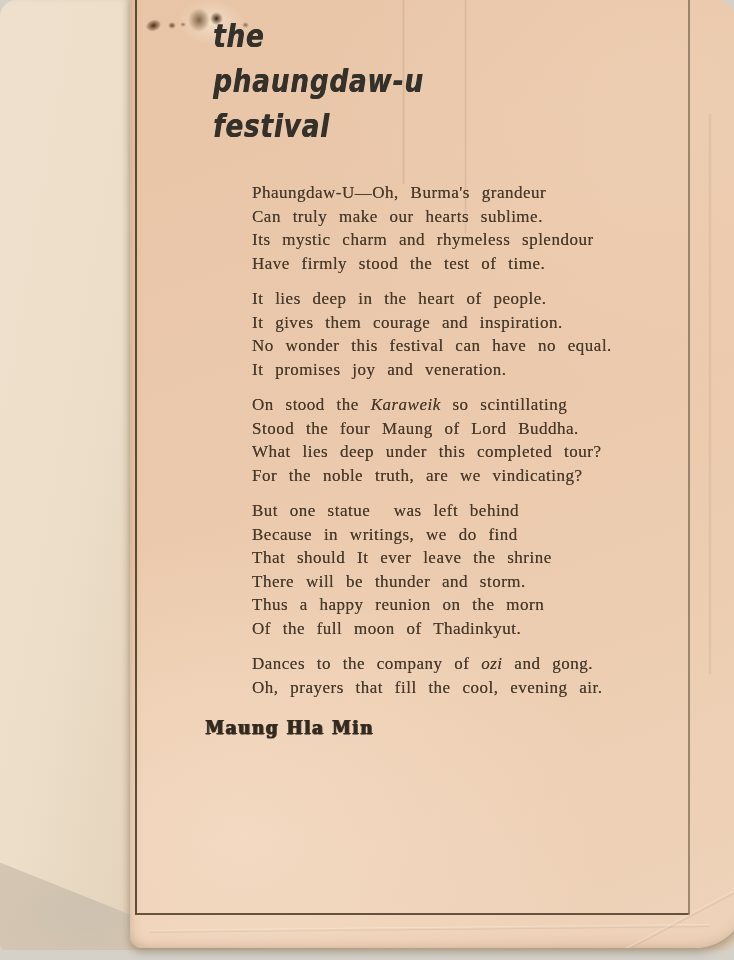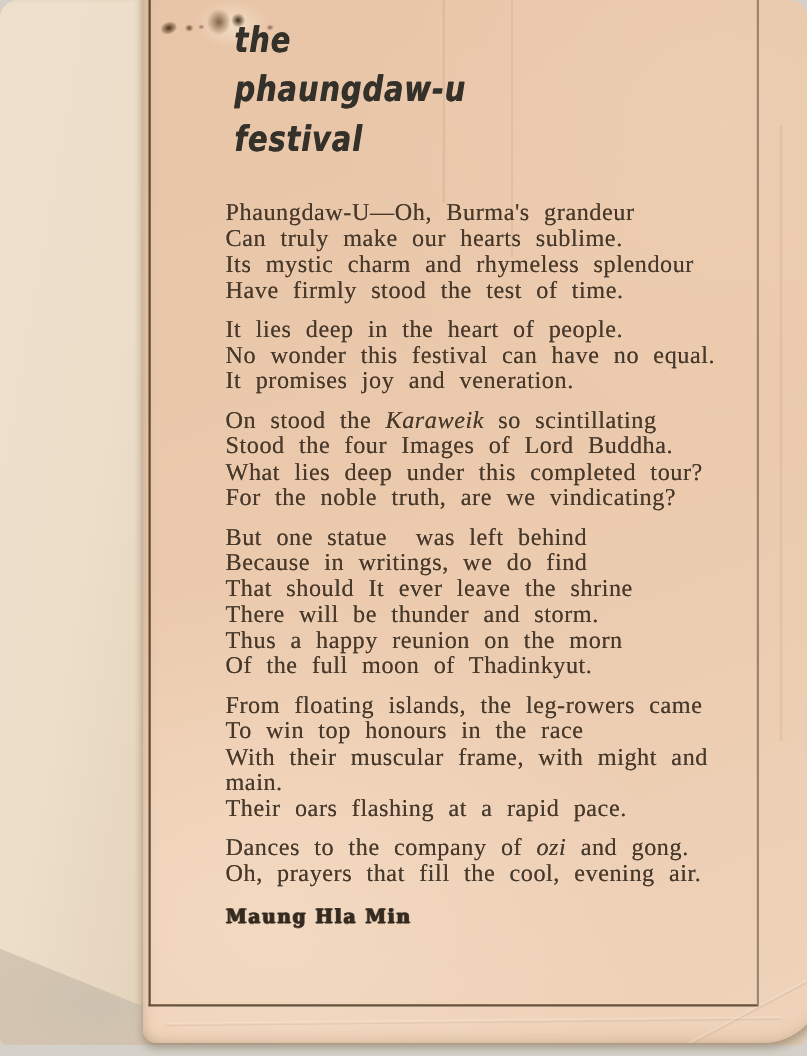--- a/index.html
+++ b/index.html
@@ -66,23 +66,23 @@
   .stain-f{left:112px;top:28px;width:7px;height:6px;background:radial-gradient(closest-side,rgba(70,45,22,.6),rgba(70,45,22,0));}
 
   
   .content{position:absolute;left:75px;top:8px;width:470px;}
   .title{font-family:"DejaVu Sans",sans-serif;font-style:italic;font-weight:800;
     font-size:32px;line-height:45px;letter-spacing:1px;color:var(--ink-title);
     margin:12px 0 32px 8px;transform:scaleX(.82);transform-origin:0 0;
     text-shadow:.6px 0 0 currentColor;}
   .title-line{display:block;}
   .stanza{margin-bottom:12px;}
-  .line{font-size:22px;line-height:23.5px;color:var(--ink-body);
+  .line{font-size:17px;line-height:23.5px;color:var(--ink-body);
     word-spacing:7px;letter-spacing:.5px;white-space:pre-wrap;
-    text-shadow:0 0 .5px rgba(70,52,34,.75);}
+    text-shadow:0 0 .5px rgba(70,52,34,.75);margin-left:47px;}
   .it{font-style:italic;}
   .author{margin-top:18px;font-family:"DejaVu Serif",serif;font-weight:700;
     font-size:18px;letter-spacing:1.5px;color:#33291f;transform:scaleX(.95);transform-origin:0 0;
     text-shadow:1.1px 0 0 rgba(51,41,31,.9),0 .8px 0 rgba(51,41,31,.55),-.6px 0 0 rgba(51,41,31,.5);}
 </style>
 </head>
 <body>
 
 <div class="scan">
   <div class="backing"></div>
@@ -114,46 +114,41 @@
 
       <div class="stanza">
         <p class="line">Phaungdaw-U—Oh, Burma's grandeur</p>
         <p class="line">Can truly make our hearts sublime.</p>
         <p class="line">Its mystic charm and rhymeless splendour</p>
         <p class="line">Have firmly stood the test of time.</p>
       </div>
 
       <div class="stanza">
         <p class="line">It lies deep in the heart of people.</p>
+        <p class="line">It gives them courage and inspiration.</p>
         <p class="line">No wonder this festival can have no equal.</p>
         <p class="line">It promises joy and veneration.</p>
       </div>
 
       <div class="stanza">
         <p class="line"><span>On stood the </span><em class="it">Karaweik</em><span> so scintillating</span></p>
-        <p class="line">Stood the four Images of Lord Buddha.</p>
+        <p class="line">Stood the four Maung of Lord Buddha.</p>
         <p class="line">What lies deep under this completed tour?</p>
         <p class="line">For the noble truth, are we vindicating?</p>
       </div>
 
       <div class="stanza">
         <p class="line">But one statue  was left behind</p>
         <p class="line">Because in writings, we do find</p>
         <p class="line">That should It ever leave the shrine</p>
         <p class="line">There will be thunder and storm.</p>
         <p class="line">Thus a happy reunion on the morn</p>
         <p class="line">Of the full moon of Thadinkyut.</p>
       </div>
 
-      <div class="stanza">
-        <p class="line">From floating islands, the leg-rowers came</p>
-        <p class="line">To win top honours in the race</p>
-        <p class="line">With their muscular frame, with might and main.</p>
-        <p class="line">Their oars flashing at a rapid pace.</p>
-      </div>
 
       <div class="stanza">
         <p class="line"><span>Dances to the company of </span><em class="it">ozi</em><span> and gong.</span></p>
         <p class="line">Oh, prayers that fill the cool, evening air.</p>
       </div>
 
       <p class="author">Maung Hla Min</p>
     </div>
   </div>
 </div>

